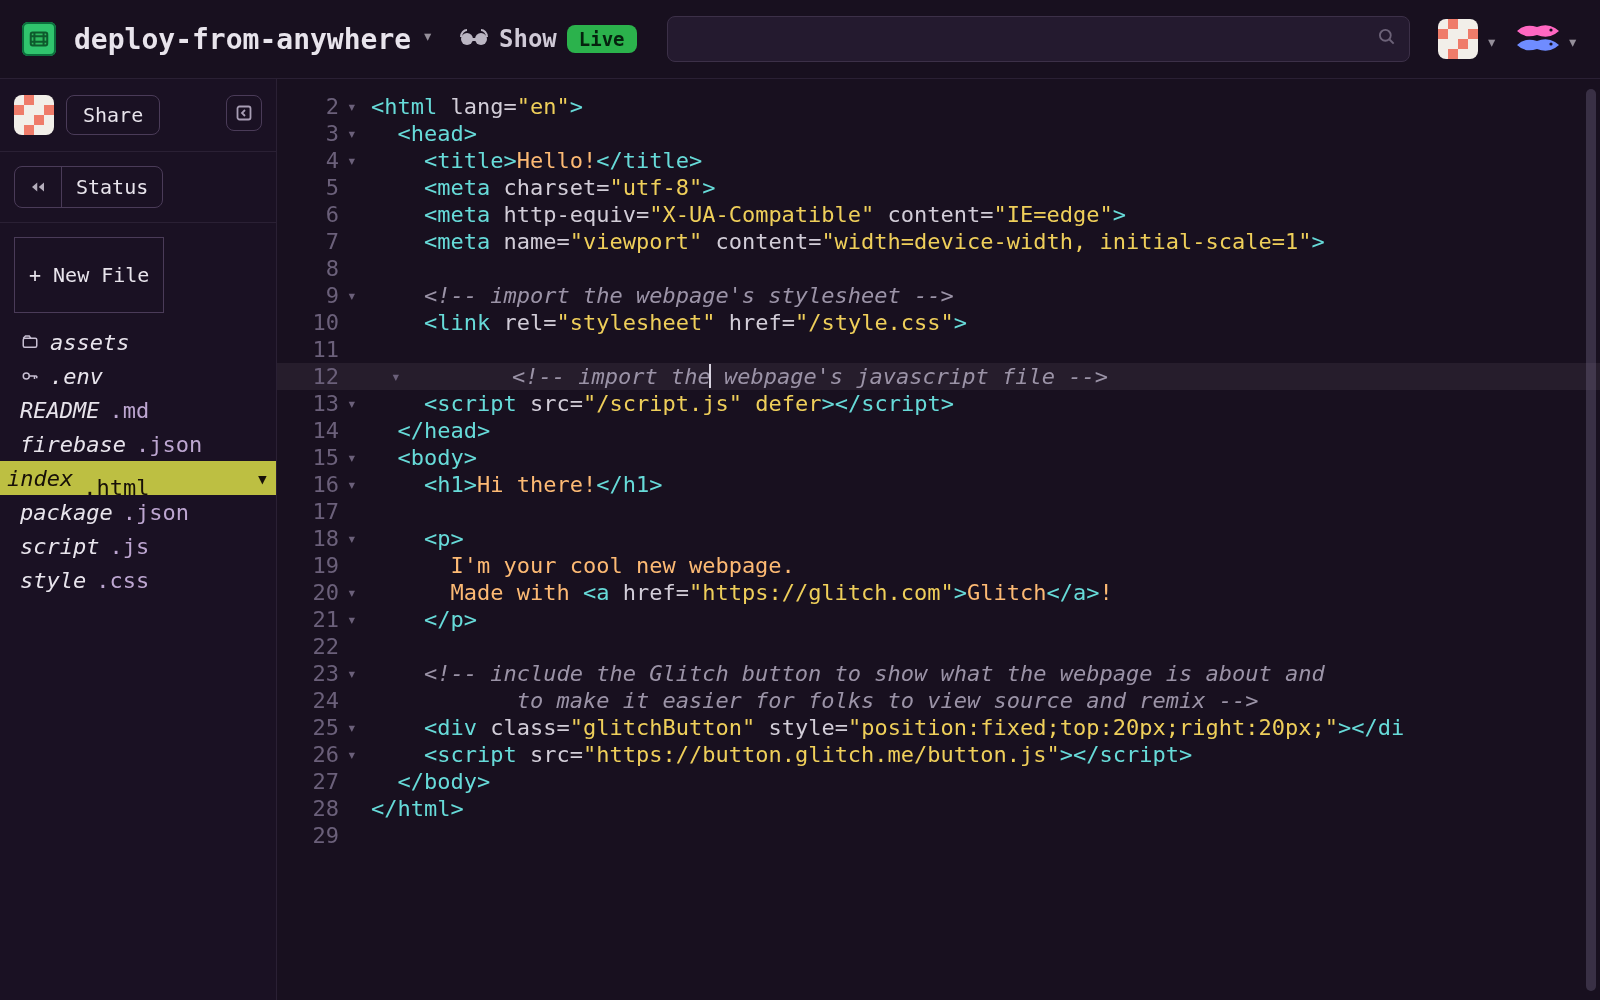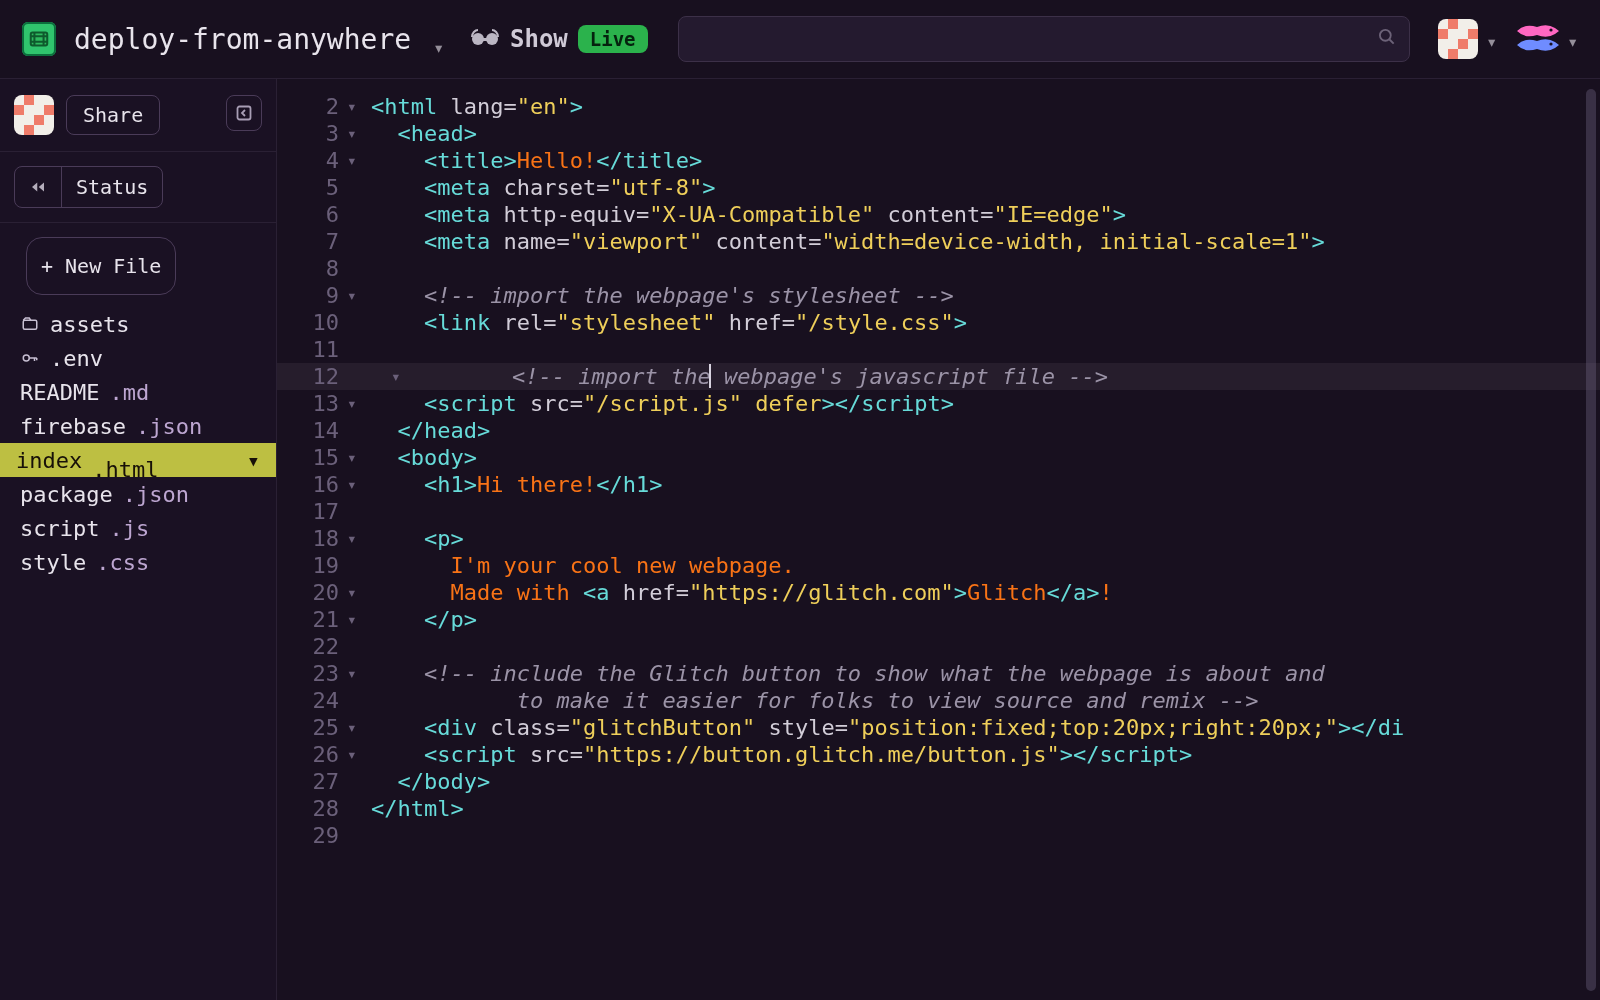--- a/index.html
+++ b/index.html
@@ -38,21 +38,21 @@
     display:flex;align-items:center;height:78px;padding:0 22px;gap:18px;
     border-bottom:1px solid var(--line2);
   }
   .logo{
     width:34px;height:34px;border-radius:6px;background:#30c46d;
     display:grid;place-items:center;color:#0c3;position:relative;
     box-shadow:inset 0 0 0 2px #0b6e3c;
   }
   .logo svg{width:22px;height:22px;}
   .projname{
-    display:flex;align-items:flex-end;gap:22px;font-weight:400;font-size:28px;cursor:pointer;
+    display:flex;align-items:flex-start;gap:11px;font-weight:700;font-size:28px;cursor:pointer;
   }
   .caret{opacity:.6;font-size:18px;transform:translateY(2px);}
   .showgroup{display:flex;align-items:center;gap:10px;margin-left:8px;}
   .glasses{font-size:24px;opacity:.85;}
   .showlbl{font-size:24px;font-weight:700;color:#cfc9d6;}
   .livechip{
     background:var(--greenchip);color:#05220e;border-radius:8px;padding:3px 12px;
     font-weight:700;font-size:19px;display:inline-flex;align-items:center;
   }
   .searchwrap{flex:1;display:flex;}
@@ -106,33 +106,32 @@
     display:flex;border:1px solid var(--btnborder);border-radius:8px;overflow:hidden;
   }
   .seg{
     padding:8px 14px;font:inherit;background:transparent;border:0;color:var(--text);
     cursor:pointer;font-size:20px;display:flex;align-items:center;gap:6px;
   }
   .seg + .seg{border-left:1px solid var(--btnborder);}
   .seg svg{width:18px;height:18px;opacity:.85;}
   .side-files{padding:14px;}
   .newfile{
-    border:1px solid var(--btnborder);border-radius:16px;padding:16px 14px;
+    border:1px solid var(--btnborder);border-radius:0;padding:25px 14px;
     background:transparent;color:var(--text);font:inherit;cursor:pointer;font-size:20px;
     margin-bottom:12px;
-    margin-left:12px;
   }
   .filelist{display:flex;flex-direction:column;}
   .file{
     display:flex;align-items:center;gap:10px;height:34px;padding:0 6px;border-radius:4px;
     cursor:pointer;font-size:22px;
   }
-  .file.selected{background:var(--accent);color:#171008;border-radius:0;margin:0 -14px;padding:0 16px;}
+  .file.selected{background:var(--accent);color:#171008;border-radius:0;margin:0 -14px;padding:0 7px;}
   .file.selected .ext,.file.selected .name{color:#171008;}
-  .file .name{color:#e8e4ec;}
+  .file .name{color:#e8e4ec;font-style:italic;}
   .file .ext{color:#bda6d1;}
   .file .icon{width:20px;display:grid;place-items:center;color:#b7aec4;font-size:18px;}
   .file.selected .chev{margin-left:auto;color:#171008;}
   .chev{margin-left:auto;color:transparent;}
 
   .ext-md{color:#67dbd9;}
   .ext-json{color:#ef9f5a;}
   .ext-html{color:#67dbd9;margin-top:19px;}
   .ext-js{color:#67dbd9;}
   .ext-css{color:#c7a7f5;}
@@ -151,21 +150,21 @@
   }
   .fold{
     width:18px;color:var(--gutter);user-select:none;flex:none;font-size:16px;line-height:27px;
   }
   .code{padding-left:6px;}
   .t{color:var(--tag);}     
   .ab{color:var(--tag);}    
   .a{color:#d2cdd8;}        
   .e{color:#d2cdd8;}        
   .s{color:var(--str);}     
-  .x{color:#f97316;text-align:center;}        
+  .x{color:#fdba74;text-align:center;}        
   .c{color:var(--comment);font-style:italic;}
   .kw{color:var(--kw);}     
 
   .cursor{
     position:absolute;width:2px;height:24px;background:#d8d3e0;animation:blink 1s steps(1,end) infinite;
   }
   @keyframes blink{50%{opacity:0;}}
 
   .scrollbar{
     position:absolute;right:4px;top:10px;bottom:10px;width:10px;border-radius:6px;

